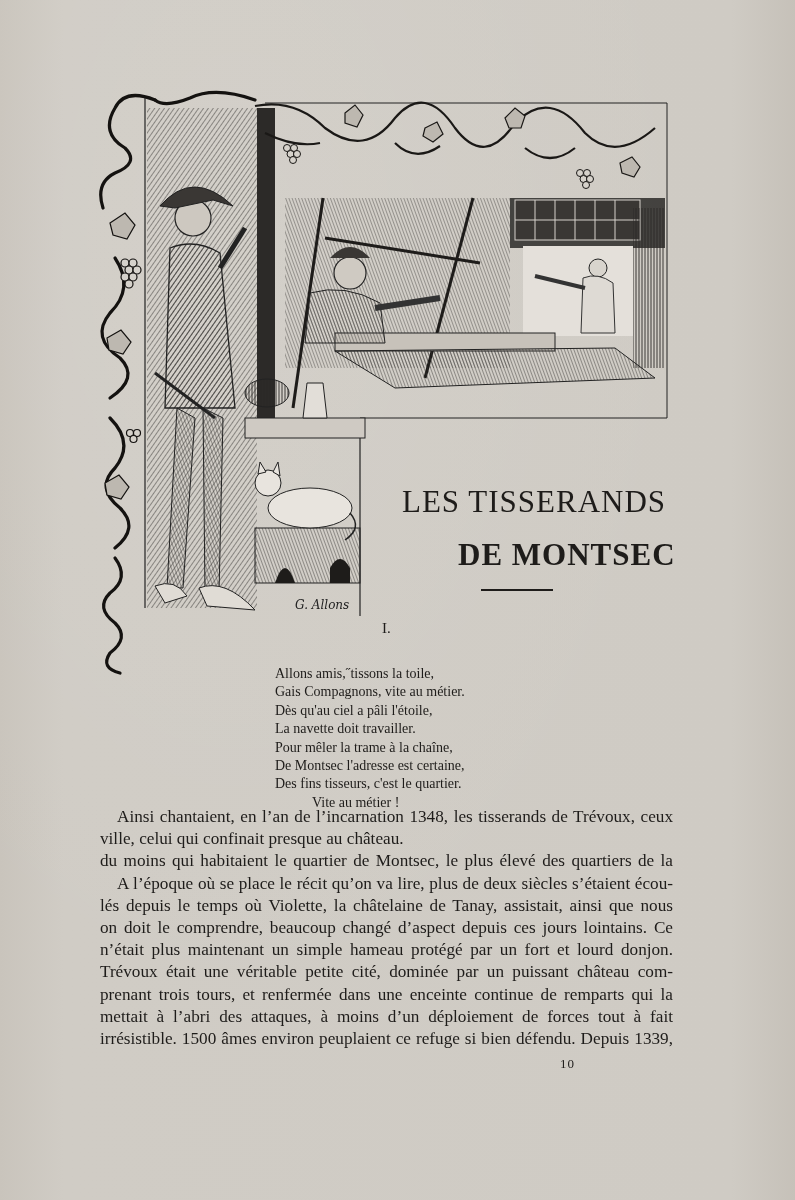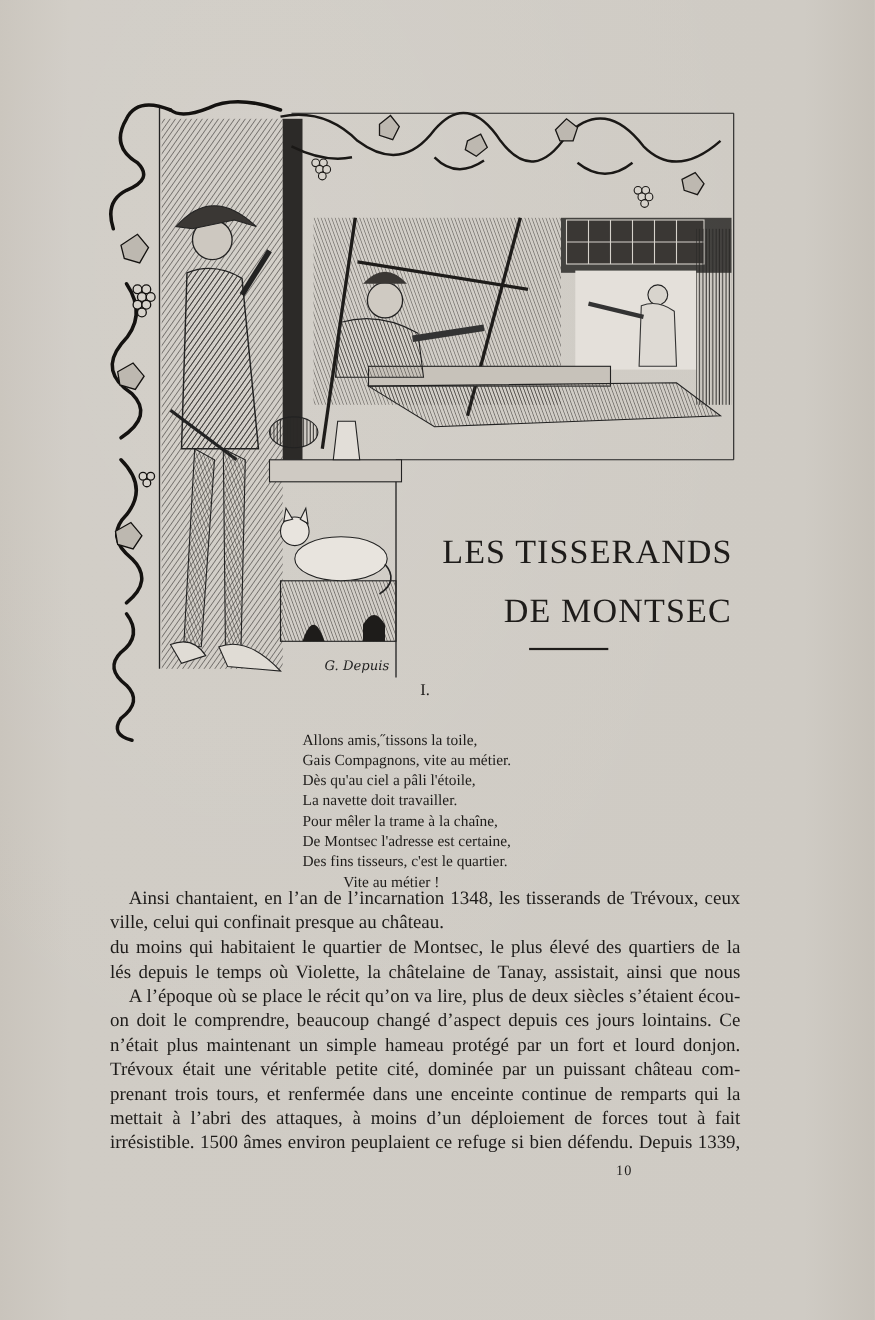--- a/index.html
+++ b/index.html
@@ -28,21 +28,21 @@
     }
     
     .title-line1 {
       position: absolute; left: 371px; top: 484px;
       font-size: 31px; letter-spacing: 1px; font-weight: normal;
       white-space: nowrap;
       margin-left: 31px;
     }
     .title-line2 {
       position: absolute; left: 458px; top: 537px;
-      font-size: 31px; letter-spacing: 1px; white-space: nowrap;
+      font-size: 31px; letter-spacing: 1px; white-space: nowrap; font-weight: bold;
     }
     .title-rule {
       position: absolute; left: 481px; top: 589px; width: 72px; height: 2px;
       background: #1e1c1a;
     }
     .chapter-num {
       position: absolute; left: 382px; top: 620px; font-size: 15px;
     }
     
     .poem {
@@ -187,21 +187,21 @@
         <circle cx="35" cy="345" r="3.5"></circle>
           <circle cx="42" cy="345" r="3.5"></circle>
           <circle cx="38.5" cy="351" r="3.5"></circle>
       </g>
       <g fill="#bdb8b0" stroke="#141210" stroke-width="1.2">
         <path d="M15 135 l15 -10 l10 12 l-8 14 l-14 -4 Z"></path>
         <path d="M12 250 l14 -8 l10 12 l-8 12 l-14 -4 Z"></path>
         <path d="M10 395 l14 -8 l10 12 l-8 12 l-14 -4 Z"></path>
       </g>
     </svg>
-    <div class="signature">G. Depuis</div>
+    <div class="signature">G. Allons</div>
   </div>
 
   <div class="title-line1">LES TISSERANDS</div>
   <div class="title-line2">DE MONTSEC</div>
   <div class="title-rule"></div>
   <div class="chapter-num">I.</div>
 
   <div class="poem">
     <div>Allons amis,˝tissons la toile,</div>
     <div>Gais Compagnons,  vite au métier.</div>
@@ -210,22 +210,22 @@
     <div>Pour mêler la trame à la chaîne,</div>
     <div>De Montsec l'adresse est certaine,</div>
     <div>Des fins tisseurs, c'est le quartier.</div>
     <div class="refrain">Vite au métier !</div>
   </div>
 
   <div class="prose">
     <span class="ln" style="padding-left:17px">Ainsi chantaient, en l’an de l’incarnation 1348, les tisserands de Trévoux, ceux</span>
     <span class="ln" style="text-align-last:left">ville, celui qui confinait presque au château.</span>
     <span class="ln">du moins qui habitaient le quartier de Montsec, le plus élevé des quartiers de la</span>
+    <span class="ln" style="padding-left:17px">A l’époque où se place le récit qu’on va lire, plus de deux siècles s’étaient écou-</span>
     <span class="ln">lés depuis le temps où Violette, la châtelaine de Tanay, assistait, ainsi que nous</span>
-    <span class="ln" style="padding-left:17px">A l’époque où se place le récit qu’on va lire, plus de deux siècles s’étaient écou-</span>
     <span class="ln">on doit le comprendre, beaucoup changé d’aspect depuis ces jours lointains. Ce</span>
     <span class="ln">n’était plus maintenant un simple hameau protégé par un fort et lourd donjon.</span>
     <span class="ln">Trévoux était une véritable petite cité, dominée par un puissant château com-</span>
     <span class="ln">prenant trois tours, et renfermée dans une enceinte continue de remparts qui la</span>
     <span class="ln">mettait à l’abri des attaques, à moins d’un déploiement de forces tout à fait</span>
     <span class="ln">irrésistible. 1500 âmes environ peuplaient ce refuge si bien défendu. Depuis 1339,</span>
   </div>
 
   <div class="page-number">10</div>
 </div>

